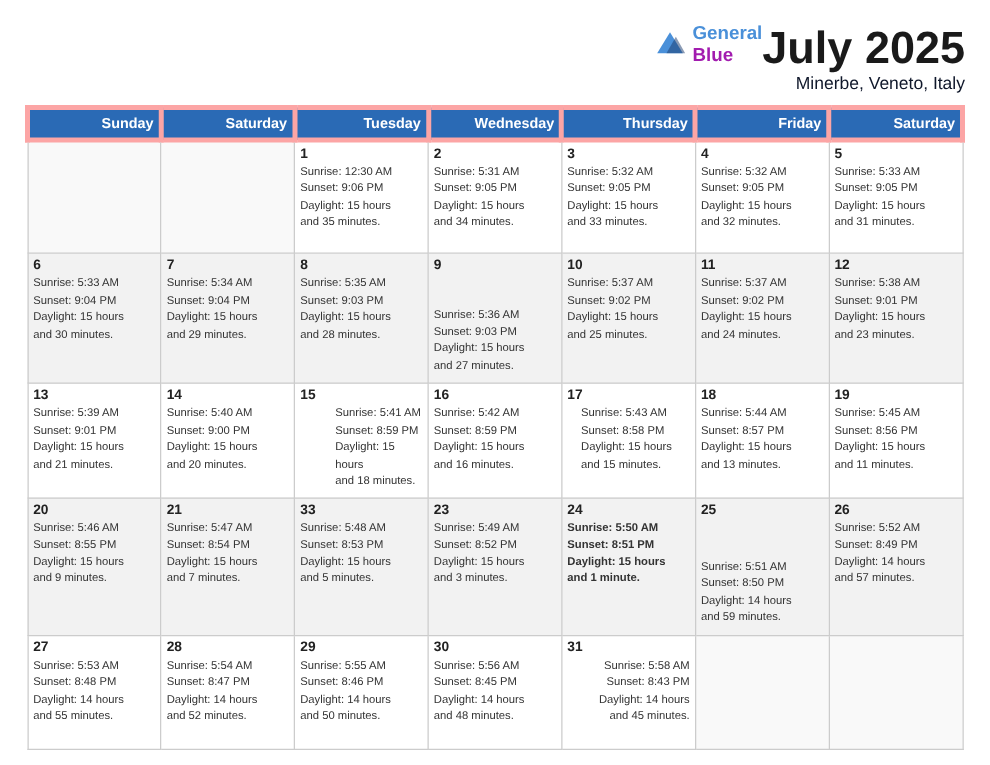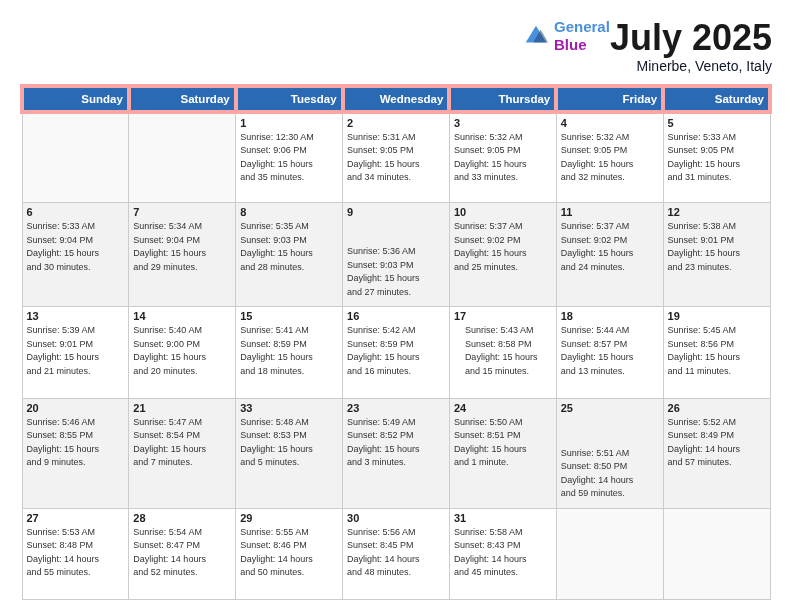--- a/index.html
+++ b/index.html
@@ -230,21 +230,21 @@
           </td>
           <td>
             <div class="day-num">14</div>
             <div class="day-info" style="white-space: pre-line;">Sunrise: 5:40 AM
 Sunset: 9:00 PM
 Daylight: 15 hours
 and 20 minutes.</div>
           </td>
           <td>
             <div class="day-num">15</div>
-            <div class="day-info" style="white-space: pre-line;">Sunrise: 5:41 AM
+            <div class="day-info" style="white-space: pre-line; margin-left: 28px;">Sunrise: 5:41 AM
 Sunset: 8:59 PM
 Daylight: 15 hours
 and 18 minutes.</div>
           </td>
           <td>
             <div class="day-num">16</div>
             <div class="day-info" style="white-space: pre-line;">Sunrise: 5:42 AM
 Sunset: 8:59 PM
 Daylight: 15 hours
 and 16 minutes.</div>
@@ -295,21 +295,21 @@
           </td>
           <td>
             <div class="day-num">23</div>
             <div class="day-info" style="white-space: pre-line;">Sunrise: 5:49 AM
 Sunset: 8:52 PM
 Daylight: 15 hours
 and 3 minutes.</div>
           </td>
           <td>
             <div class="day-num">24</div>
-            <div class="day-info" style="white-space: pre-line;">Sunrise: 5:50 AM
+            <div class="day-info" style="white-space: pre-line; font-weight: bold;">Sunrise: 5:50 AM
 Sunset: 8:51 PM
 Daylight: 15 hours
 and 1 minute.</div>
           </td>
           <td>
             <div class="day-num">25</div>
             <div class="day-info" style="white-space: pre-line; margin-top: 33px;">Sunrise: 5:51 AM
 Sunset: 8:50 PM
 Daylight: 14 hours
 and 59 minutes.</div>
@@ -346,21 +346,21 @@
           </td>
           <td>
             <div class="day-num">30</div>
             <div class="day-info" style="white-space: pre-line;">Sunrise: 5:56 AM
 Sunset: 8:45 PM
 Daylight: 14 hours
 and 48 minutes.</div>
           </td>
           <td>
             <div class="day-num">31</div>
-            <div class="day-info" style="white-space: pre-line;">Sunrise: 5:58 AM
+            <div class="day-info" style="white-space: pre-line; text-align: right;">Sunrise: 5:58 AM
 Sunset: 8:43 PM
 Daylight: 14 hours
 and 45 minutes.</div>
           </td>
           <td class="empty"></td>
           <td class="empty"></td>
         </tr>
       </tbody>
   </table>
 </div>

